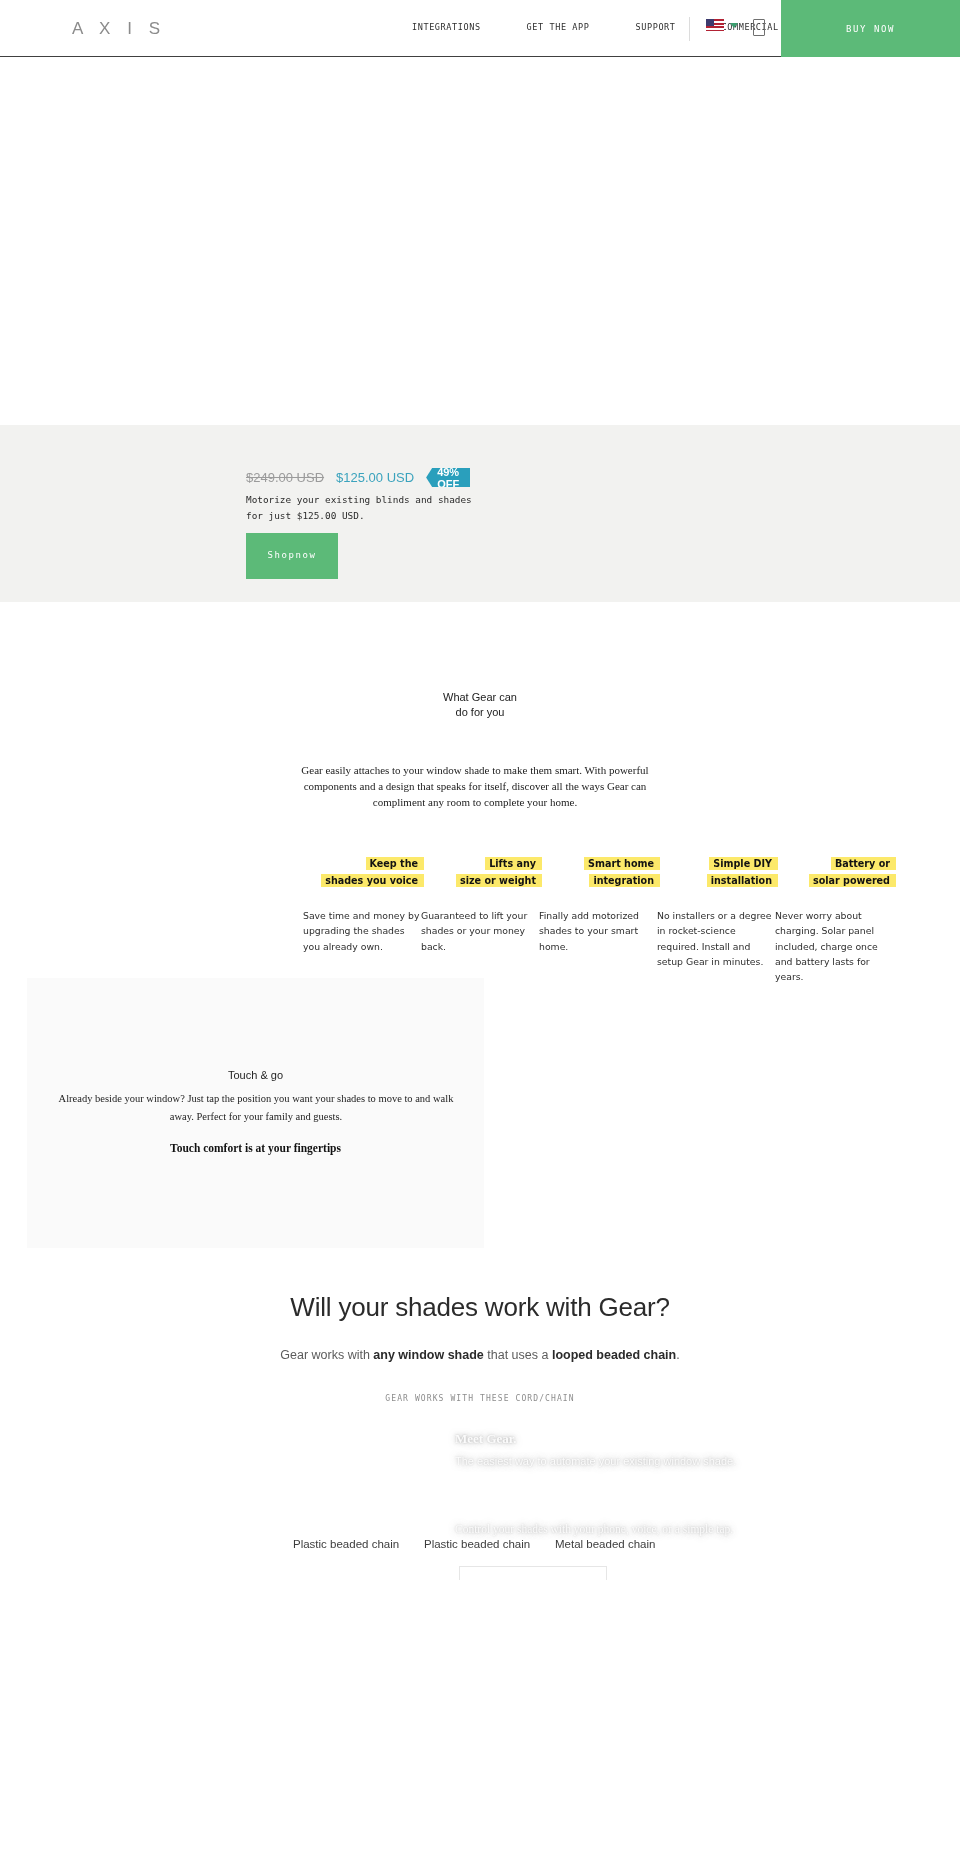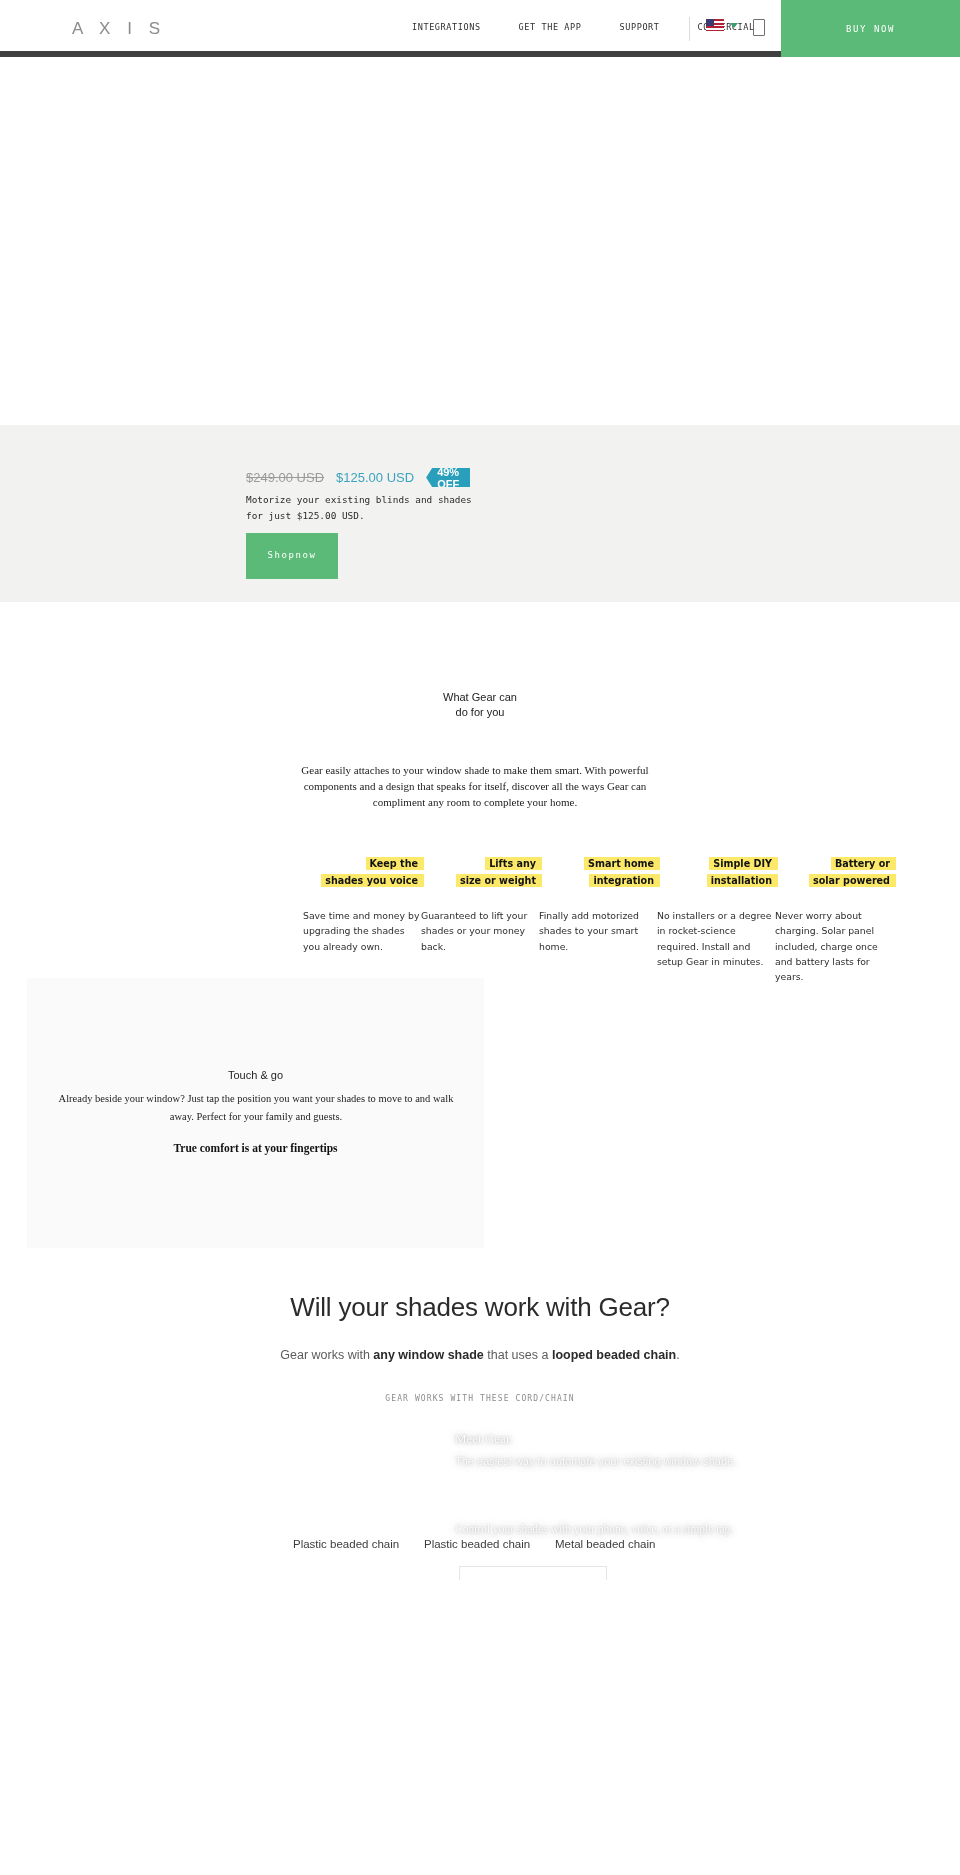--- a/index.html
+++ b/index.html
@@ -8,32 +8,32 @@
     height: 1875px;
     background: #ffffff;
     font-family: "Liberation Sans", sans-serif;
     overflow: hidden;
   }
   .page { position: relative; width: 960px; height: 1875px; background:#fff; }
 
   
   .header {
     position: absolute; top: 0; left: 0; width: 960px; height: 57px;
-    background: #ffffff; border-bottom: 6px solid #404040;
+    background: #ffffff; border-bottom: 1px solid #404040;
     display: flex; align-items: center;
   }
   .logo {
     position: absolute; left: 72px; top: 19px;
     font-family: "Liberation Sans", sans-serif;
     font-size: 17px; font-weight: 400; color: #8b8b8b;
     letter-spacing: 6px;
   }
   .nav {
     position: absolute; left: 395px; top: 22px;
-    display: flex; align-items: center; gap: 4px;
+    display: flex; align-items: center; gap: 12px;
   }
   .nav-item {
     font-family: "DejaVu Sans Mono", monospace;
     font-size: 8.5px; color: #2f2f2f; letter-spacing: 0.6px;
     padding: 0 17px; white-space: nowrap; text-decoration: none;
   }
   .nav-divider {
     position: absolute; left: 689px; top: 17px;
     width: 1px; height: 24px; background: #dcdcdc;
   }
@@ -179,21 +179,21 @@
   .eyebrow {
     position: absolute; left: 0; top: 1394px; width: 960px;
     text-align: center; font-family: "DejaVu Sans Mono", monospace;
     font-size: 8px; letter-spacing: 1.1px; color: #8d8d8d;
   }
 
   
   .ghost { position: absolute; color: #ffffff; pointer-events: none; }
   .ghost-title {
     left: 455px; top: 1431px;
-    font-family: "Liberation Serif", serif; font-size: 13px; font-weight: 400;
+    font-family: "Liberation Serif", serif; font-size: 13px; font-weight: 700;
     color: rgba(255,255,255,0.92);
     text-shadow: 0 0 6px rgba(120,120,120,0.55), 0 0 2px rgba(150,150,150,0.5);
   }
   .ghost-sub {
     left: 455px; top: 1455px; width: 420px;
     font-family: "Liberation Sans", sans-serif; font-size: 11px;
     color: rgba(255,255,255,0.9);
     text-shadow: 0 0 6px rgba(125,125,125,0.5), 0 0 2px rgba(150,150,150,0.45);
   }
   .ghost-sub2 {
@@ -313,21 +313,21 @@
         <span>Battery or</span><br>
         <span>solar powered</span>
       </div>
       <div class="feature-body">Never worry about charging. Solar panel included, charge once and battery lasts for years.</div>
     </div>
   </div>
 
   <div class="touch-panel"></div>
   <div class="touch-title">Touch &amp; go</div>
   <div class="touch-para">Already beside your window? Just tap the position you want your shades to move to and walk away. Perfect for your family and guests.</div>
-  <div class="touch-strong">True comfort is at your fingertips</div>
+  <div class="touch-strong">Touch comfort is at your fingertips</div>
 
   <div class="big-heading">Will your shades work with Gear?</div>
 
   <div class="sub-line">
     <span>Gear works with </span><b>any window shade</b><span> that uses a </span><b>looped beaded chain</b><span>.</span>
   </div>
 
   <div class="eyebrow">GEAR WORKS WITH THESE CORD/CHAIN</div>
 
   <div class="ghost ghost-title">Meet Gear.</div>

